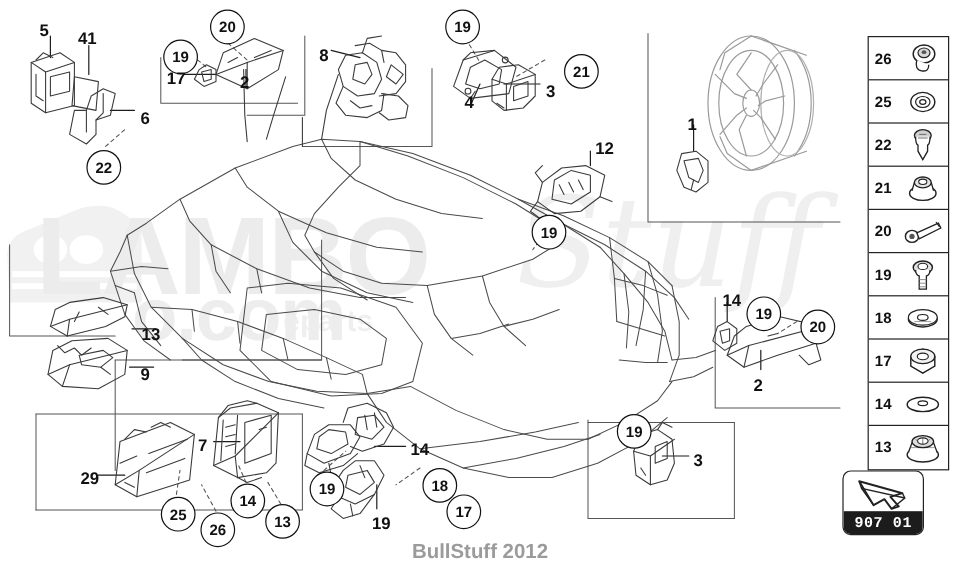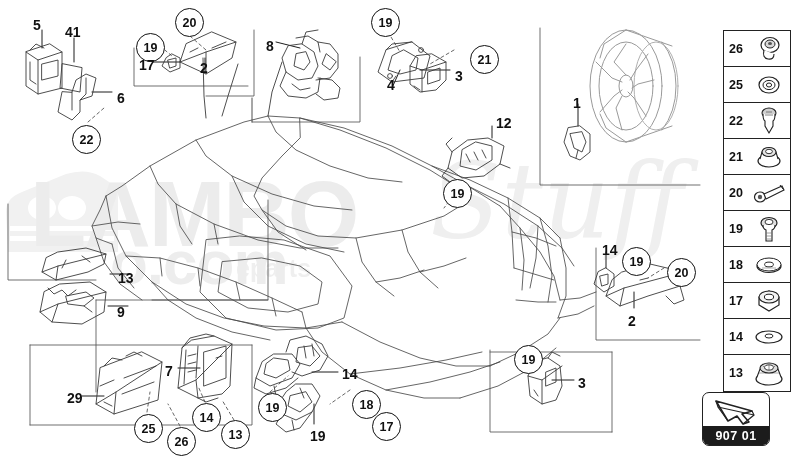--- a/index.html
+++ b/index.html
@@ -39,21 +39,21 @@
   .lrow{height:36px;border-bottom:1.2px solid #222;position:relative;
         display:flex;align-items:center;box-sizing:border-box;}
   .lrow:last-child{border-bottom:none;}
   .lnum{font-size:12.5px;font-weight:700;color:#111;width:24px;
         text-align:center;flex:0 0 24px;}
   .lico{flex:1;height:100%;display:flex;align-items:center;justify-content:center;}
 
   
   #badge{position:absolute;left:702px;top:392px;width:68px;height:54px;
          border:1.6px solid #222;border-radius:7px;background:#fff;
-         overflow:hidden;z-index:7;box-sizing:border-box;}
+         overflow:hidden;z-index:7;box-sizing:border-box;font-family:Liberation Mono, monospace;}
   #badge-ico{height:32px;display:flex;align-items:center;justify-content:center;
              padding-top:2px;}
   #badge-bar{position:absolute;left:0;bottom:0;width:100%;height:19px;
              background:#1c1c1c;color:#fff;font-size:12.5px;font-weight:700;
              display:flex;align-items:center;justify-content:center;
              letter-spacing:.5px;}
 
   
   #footer{position:absolute;left:0;bottom:6px;width:100%;text-align:center;
           font-size:17px;font-weight:700;color:#9b9b9b;
@@ -561,14 +561,15 @@
       <svg width="48" height="28" viewBox="0 0 48 28">
         <path d="M4 4 L40 14 L30 17 L37 25 L31 27 L25 19 L16 24 Z" fill="#ffffff" stroke="#222" stroke-width="1.6" stroke-linejoin="round"></path>
         <path d="M4 4 L6 10 L16 24" fill="none" stroke="#222" stroke-width="1.2"></path>
         <path d="M40 14 L42 18 L31 27" fill="none" stroke="#222" stroke-width="1.2"></path>
         <path d="M6 10 L42 18" fill="none" stroke="#222" stroke-width="1.2"></path>
       </svg>
     </div>
     <div id="badge-bar">907 01</div>
   </div>
 
+  <div id="footer">BullStuff 2012</div>
 
 </div>
 
 </body></html>

